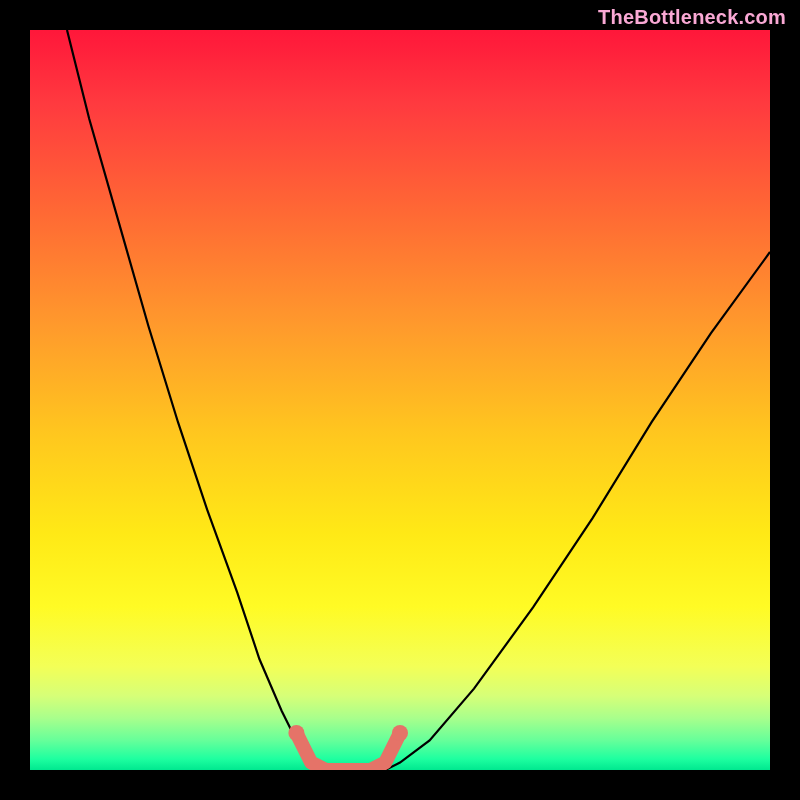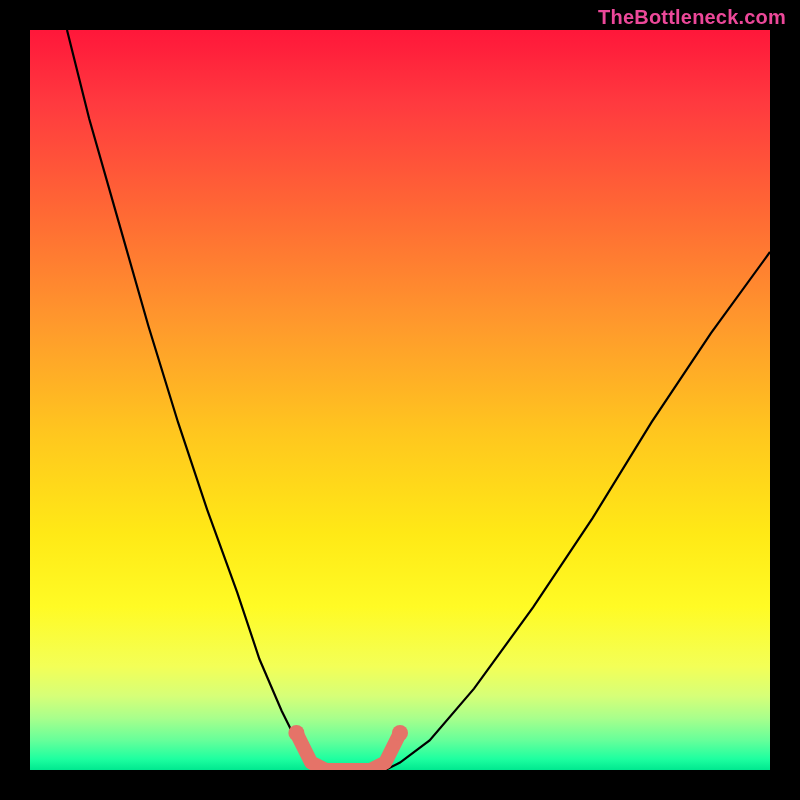--- a/index.html
+++ b/index.html
@@ -40,21 +40,21 @@
     width: 740px;
     height: 740px;
   }
   .watermark {
     position: absolute;
     top: 6px;
     right: 14px;
     font-family: Arial, Helvetica, sans-serif;
     font-size: 20px;
     font-weight: 600;
-    color: #ec4899;
+    color: #f9a8d4;
     letter-spacing: 0.2px;
   }
 </style>
 </head>
 <body>
 
 <div class="frame">
   <div class="plot">
     <svg class="gradient" viewBox="0 0 740 740" preserveAspectRatio="none">
       <defs>

